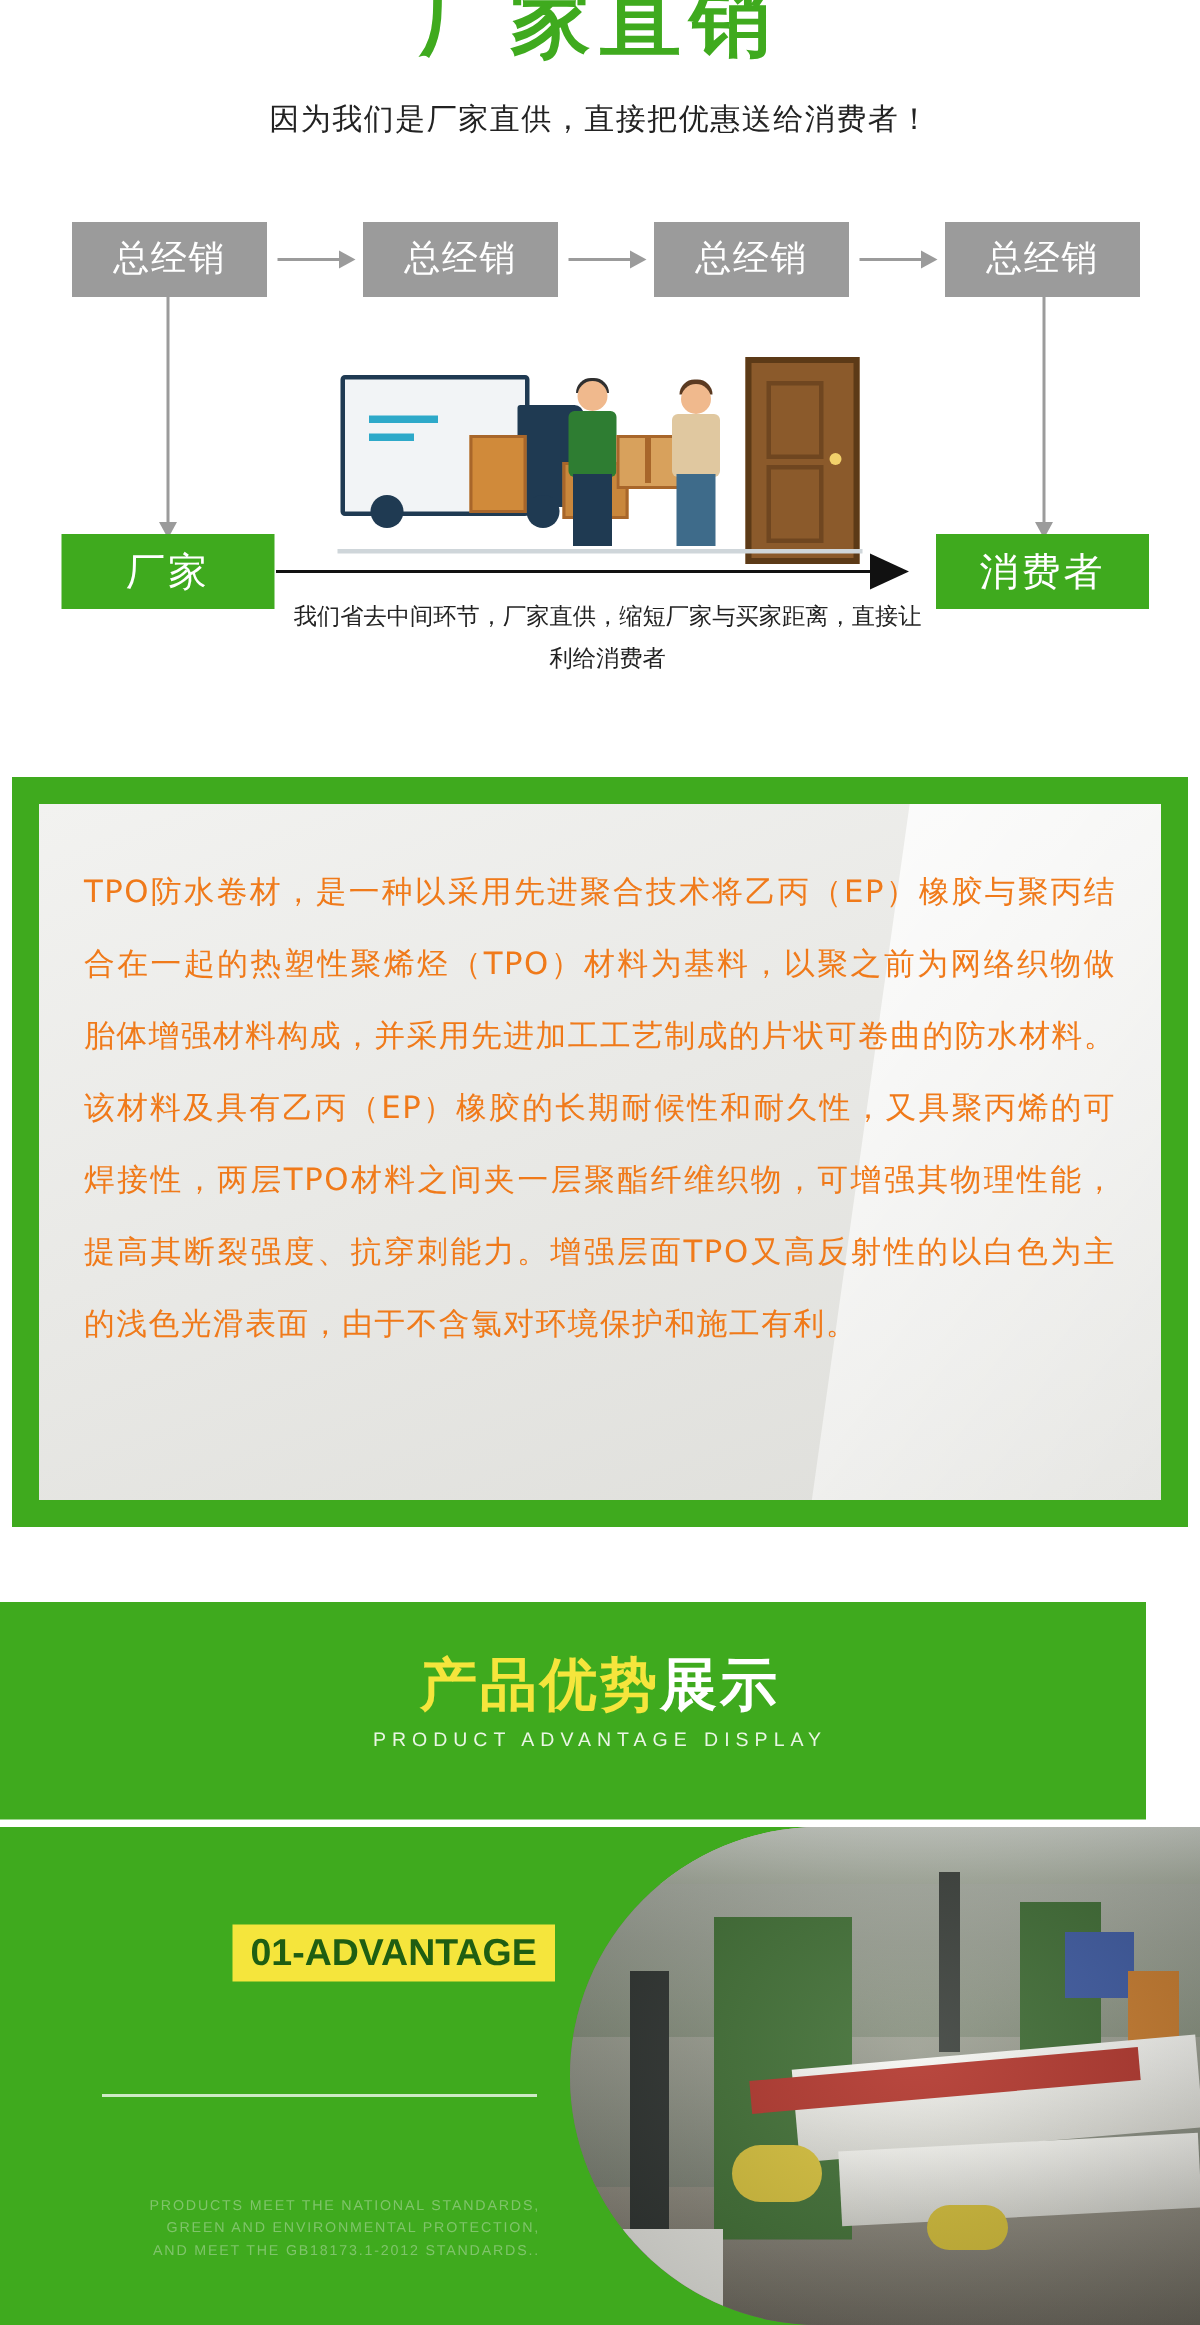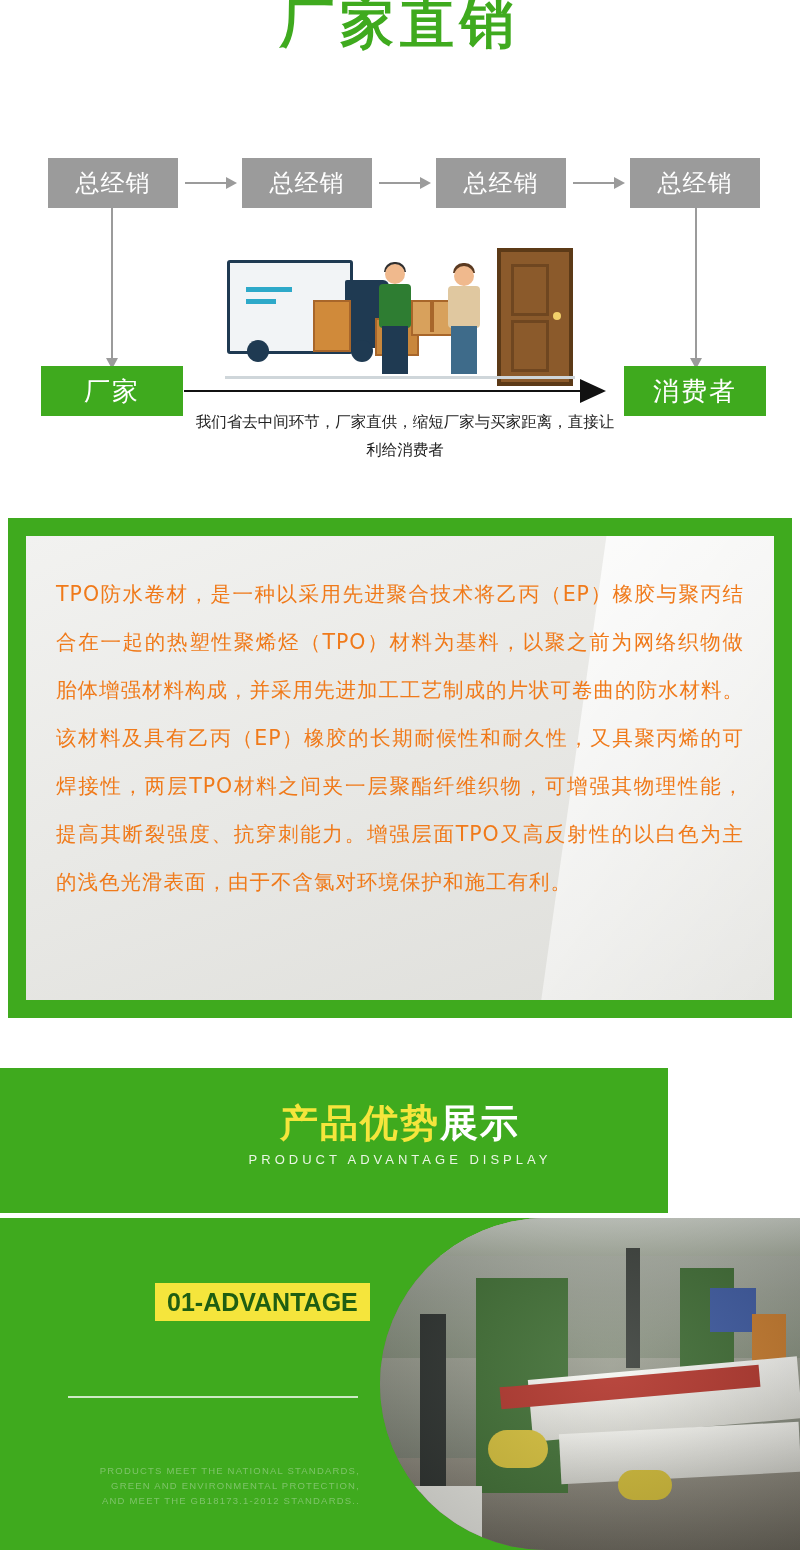--- a/index.html
+++ b/index.html
@@ -19,21 +19,20 @@
     overflow: hidden;
     background: #ffffff;
   }
 
   
   .sec-direct {
     position: relative;
     width: 642px;
     height: 500px;
     background: #ffffff;
-    margin-top: 10px;
   }
   .direct-title {
     position: absolute;
     top: -22px;
     left: 0;
     width: 800px;
     text-align: center;
     font-size: 54px;
     font-weight: bold;
     color: #3faa1e;
@@ -361,21 +360,21 @@
     text-align: justify;
     letter-spacing: 1px;
     font-family: "DejaVu Sans", "Liberation Sans", sans-serif;
   }
 
   
   .sec-banner {
     position: absolute;
     top: 1068px;
     left: 0;
-    width: 668px;
+    width: 764px;
     height: 145px;
     background: #3faa1e;
   }
   .banner-title {
     position: absolute;
     top: 30px;
     left: 0;
     width: 800px;
     text-align: center;
     font-size: 38px;
@@ -533,20 +532,21 @@
     background: radial-gradient(ellipse at 55% 45%, rgba(255,255,255,0.10), rgba(0,0,0,0.22));
   }
 </style>
 </head>
 <body>
 
 <div class="page">
 
   <div class="sec-direct">
     <div class="direct-title">厂家直销</div>
+    <div class="direct-sub">因为我们是厂家直供，直接把优惠送给消费者！</div>
 
     <div class="chain">
       <div class="dealer d1">总经销</div>
       <div class="arrow-h a1"></div>
       <div class="dealer d2">总经销</div>
       <div class="arrow-h a2"></div>
       <div class="dealer d3">总经销</div>
       <div class="arrow-h a3"></div>
       <div class="dealer d4">总经销</div>
     </div>

